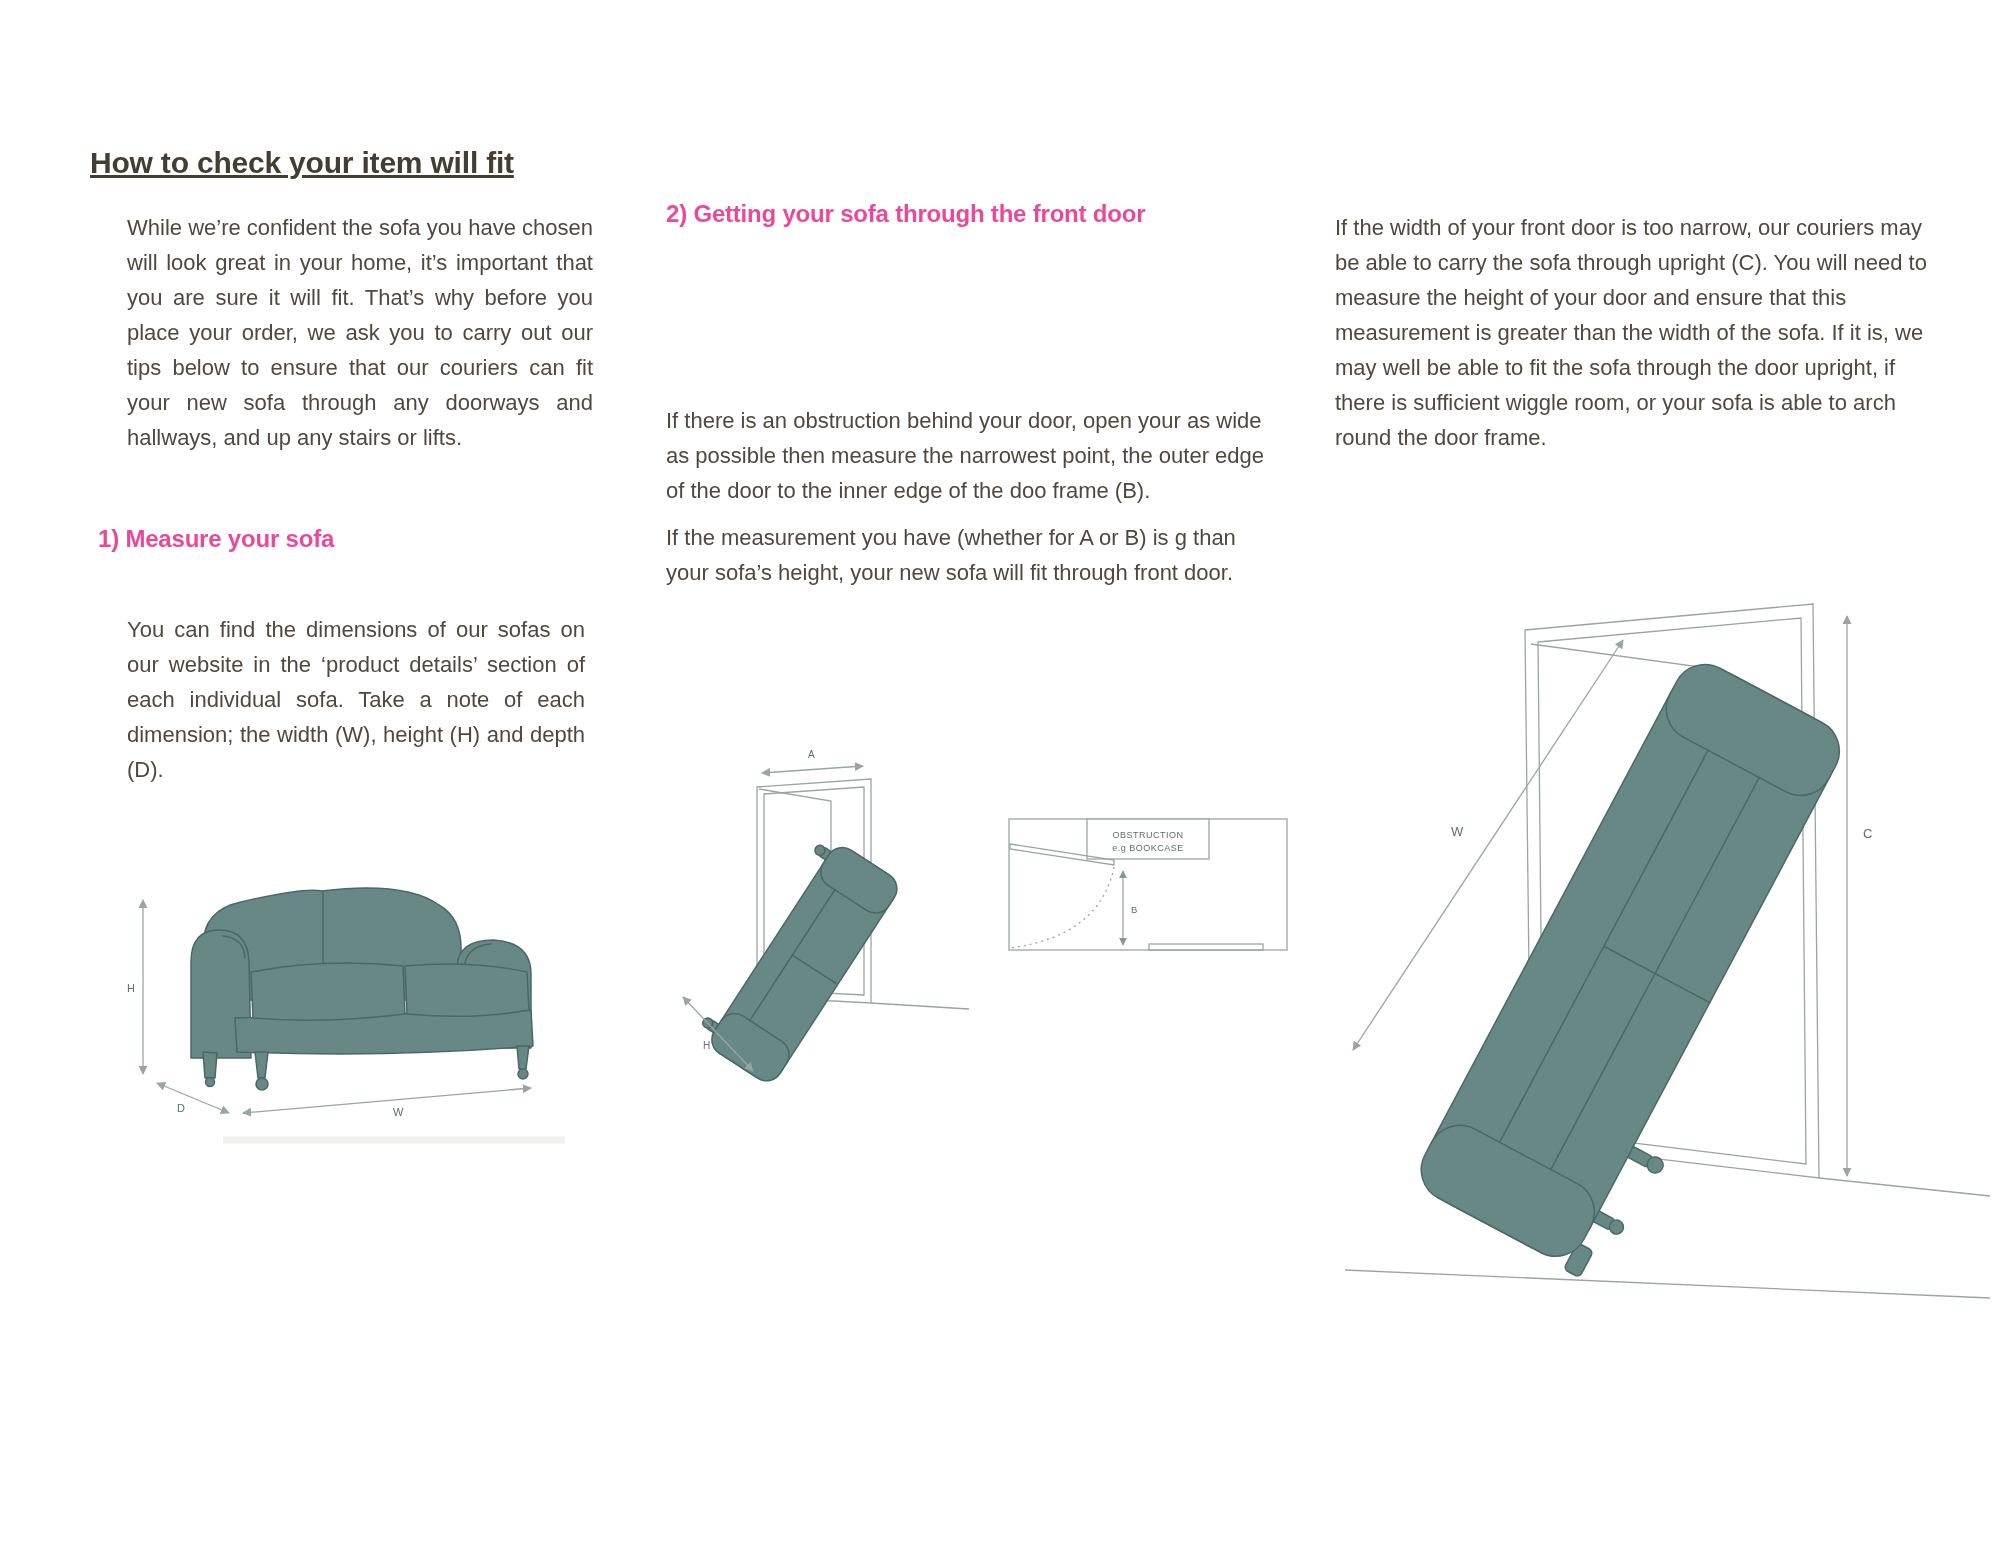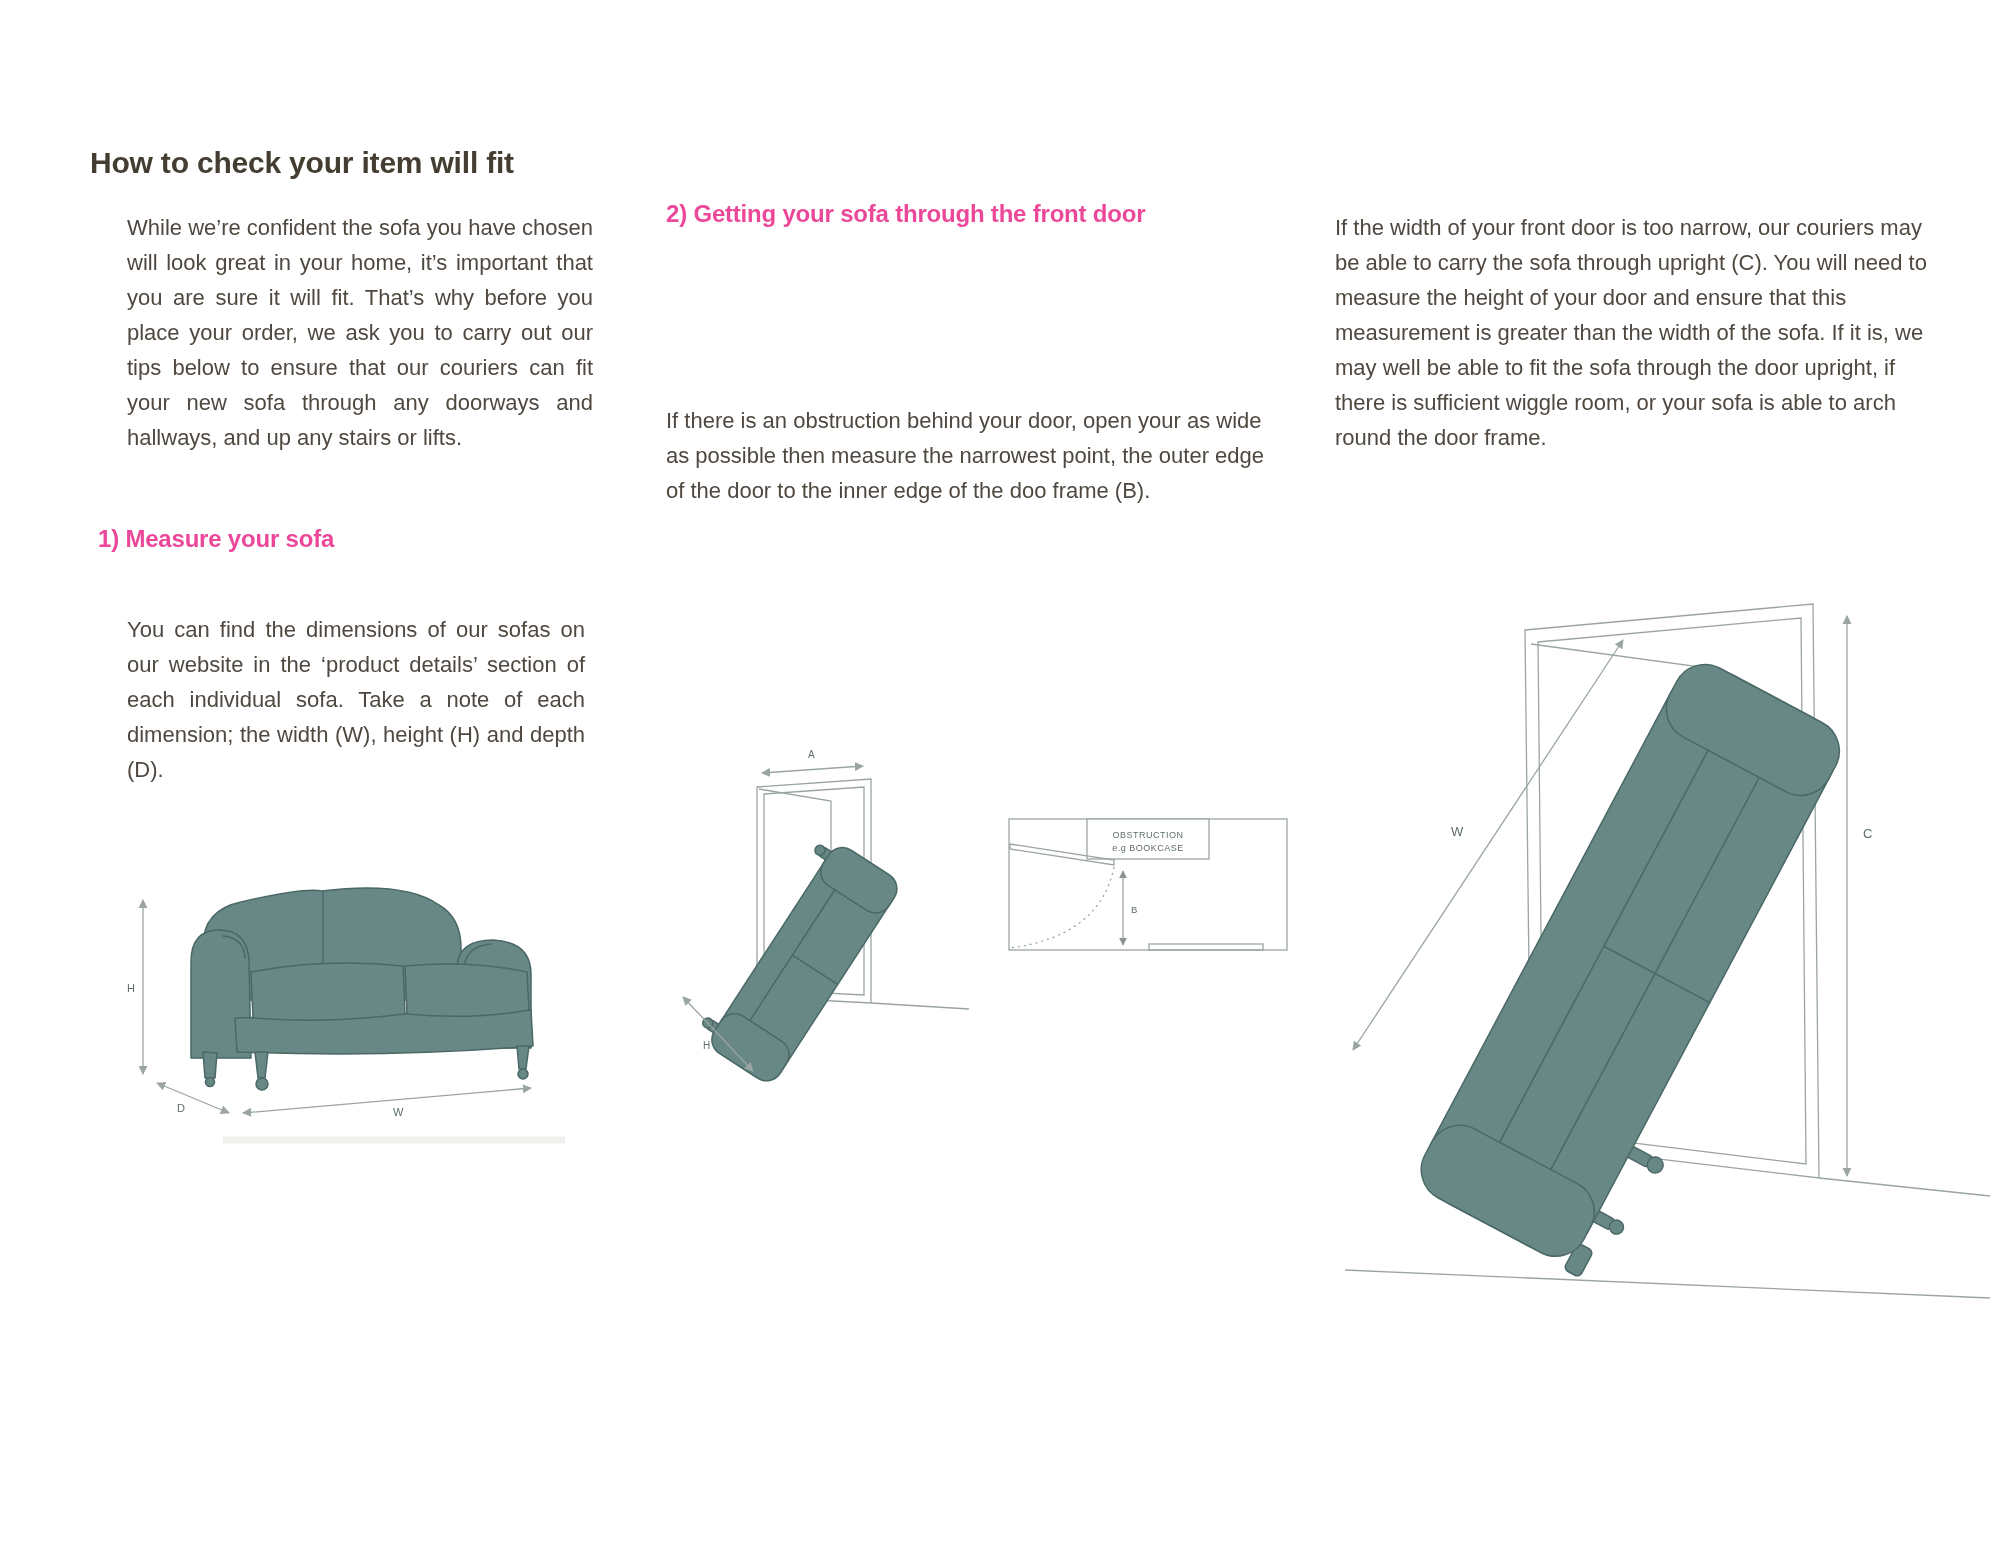--- a/index.html
+++ b/index.html
@@ -13,33 +13,34 @@
   svg text{font-family:"Liberation Sans", sans-serif;fill:#5e6e6c;}
   .diag{stroke:#9aa5a3;fill:none;stroke-width:1.3;}
   .sofa{fill:#688886;stroke:#4a6866;stroke-width:1.5;stroke-linejoin:round;}
   .seam{fill:none;stroke:#4a6866;stroke-width:1.5;stroke-linejoin:round;stroke-linecap:round;}
 </style>
 </head>
 <body>
 
 <div id="page">
 
-  <div class="abs title" style="left:90px;top:146px;width:560px;">How to check your item will fit</div>
+  <div class="abs title" style="left:90px;top:146px;width:560px;text-decoration:underline;">How to check your item will fit</div>
 
   <div class="abs body-text just" style="left:127px;top:210px;width:466px;">While we’re confident the sofa you have chosen will look great in your home, it’s important that you are sure it will fit. That’s why before you place your order, we ask you to carry out our tips below to ensure that our couriers can fit your new sofa through any doorways and hallways, and up any stairs or lifts.</div>
 
   <div class="abs h2" style="left:98px;top:525px;width:480px;">1) Measure your sofa</div>
 
   <div class="abs body-text just" style="left:127px;top:585px;width:458px;margin-top:27px;">You can find the dimensions of our sofas on our website in the ‘product details’ section of each individual sofa. Take a note of each dimension; the width (W), height (H) and depth (D).</div>
 
   <div class="abs h2" style="left:666px;top:200px;width:600px;">2) Getting your sofa through the front door</div>
 
 
   <div class="abs body-text" style="left:666px;top:380px;width:600px;margin-top:23px;">If there is an obstruction behind your door, open your as wide as possible then measure the narrowest point, the outer edge of the door to the inner edge of the doo frame (B).</div>
 
+  <div class="abs body-text" style="left:666px;top:520px;width:600px;">If the measurement you have (whether for A or B) is g than your sofa’s height, your new sofa will fit through front door.</div>
 
   <div class="abs body-text" style="left:1335px;top:210px;width:595px;">If the width of your front door is too narrow, our couriers may be able to carry the sofa through upright (C). You will need to measure the height of your door and ensure that this measurement is greater than the width of the sofa. If it is, we may well be able to fit the sofa through the door upright, if there is sufficient wiggle room, or your sofa is able to arch round the door frame.</div>
 
   <svg class="abs" style="left:105px;top:850px;" width="475" height="355" viewBox="0 0 475 355">
     <defs>
       <marker id="a1" viewBox="0 0 10 10" refX="9" refY="5" markerWidth="7" markerHeight="7" orient="auto-start-reverse">
         <path d="M0,0 L10,5 L0,10 z" fill="#9aa5a3"></path>
       </marker>
     </defs>
 

